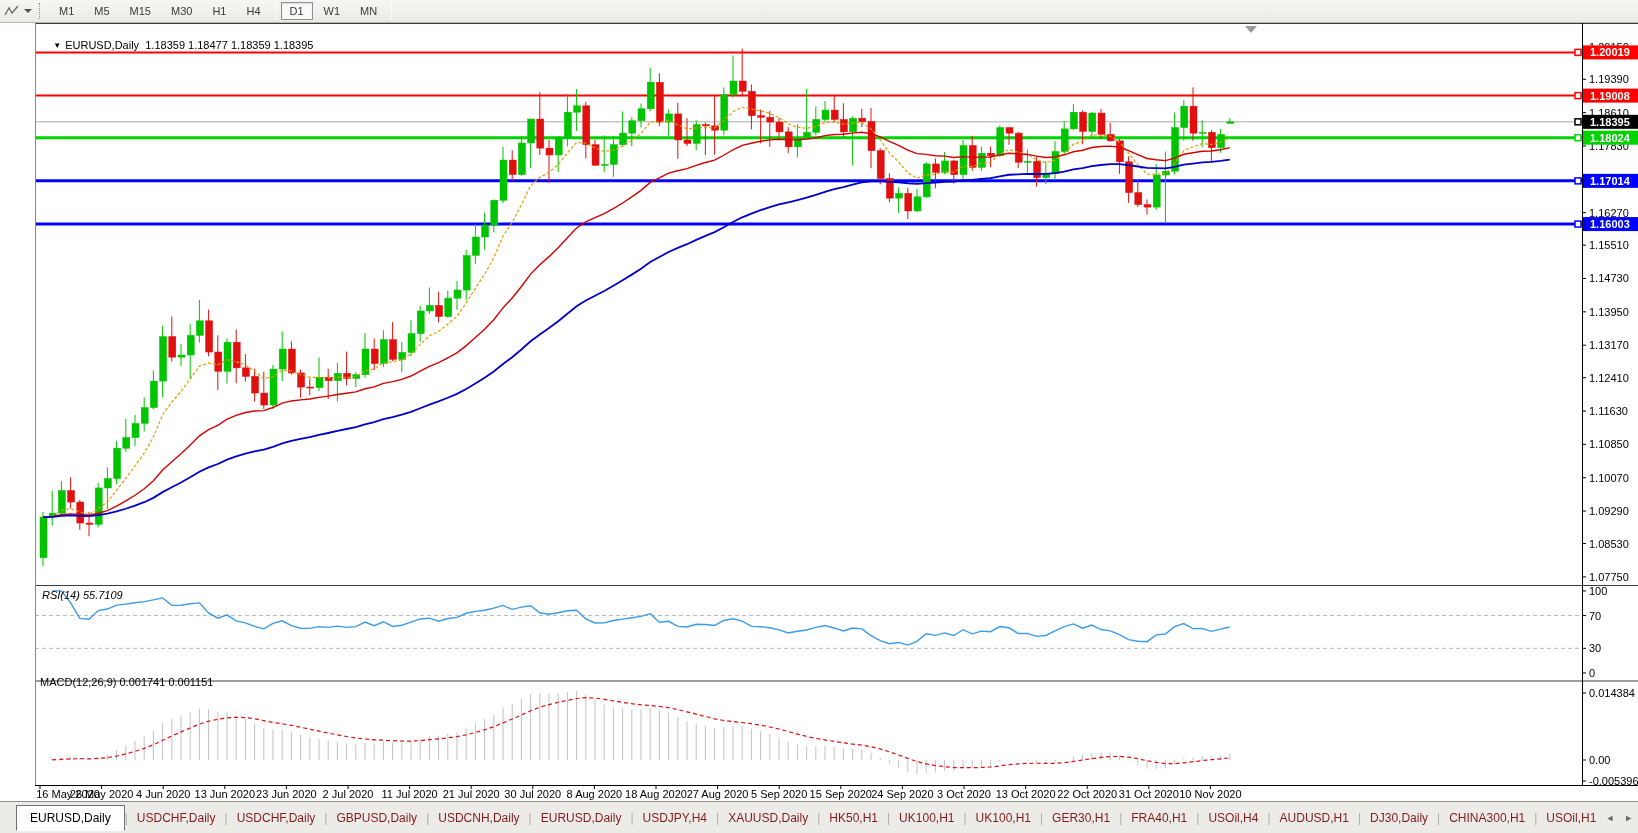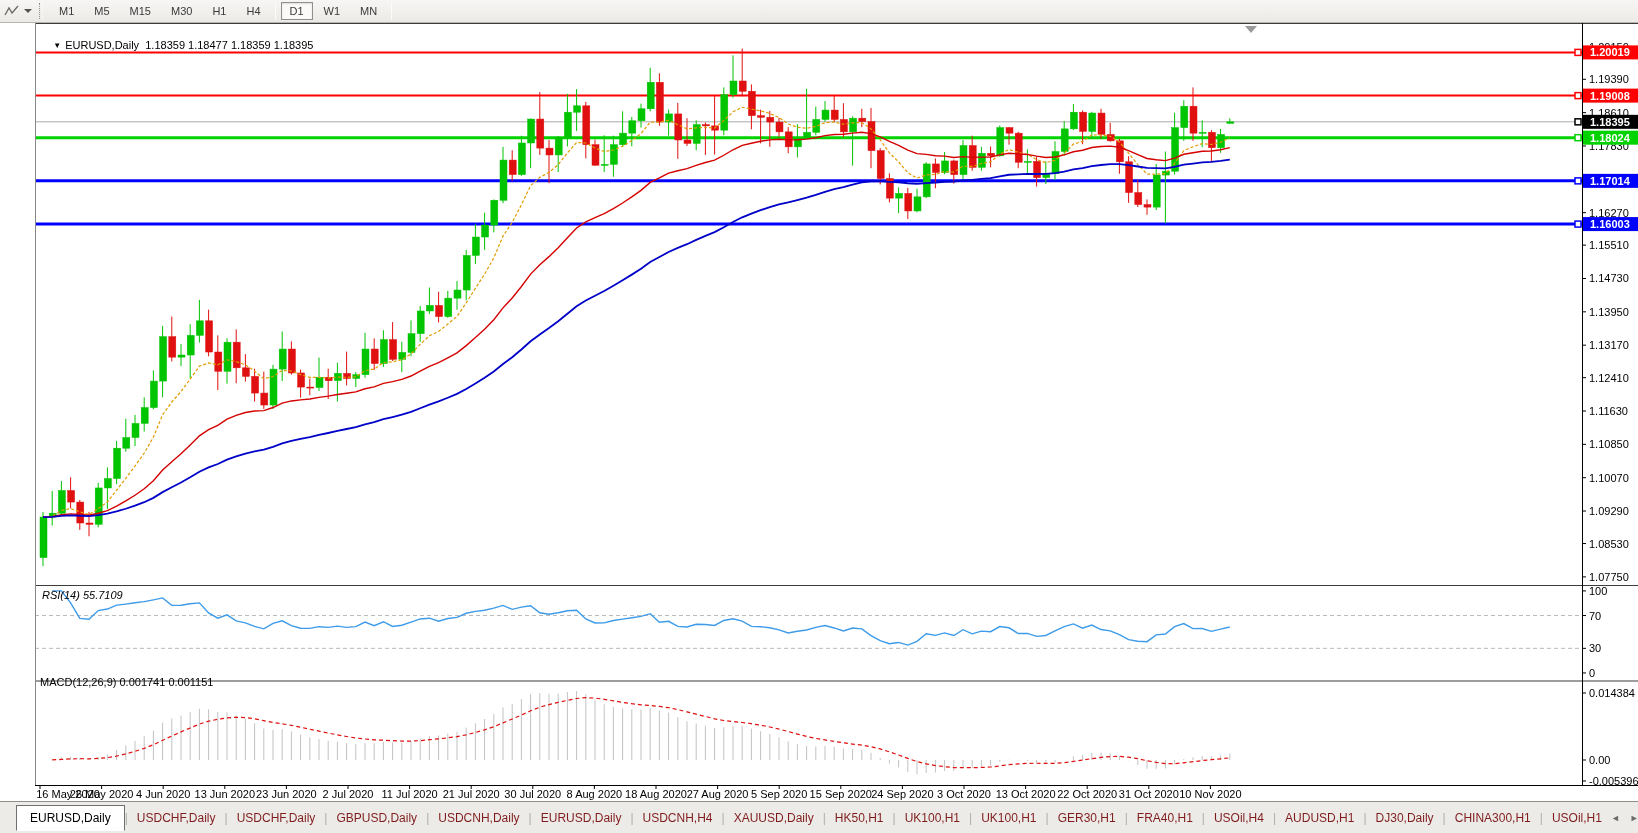--- a/index.html
+++ b/index.html
@@ -610,21 +610,21 @@
       <span class="tab">USDCHF,Daily</span>
       <span class="tab-div">|</span>
       <span class="tab">USDCHF,Daily</span>
       <span class="tab-div">|</span>
       <span class="tab">GBPUSD,Daily</span>
       <span class="tab-div">|</span>
       <span class="tab">USDCNH,Daily</span>
       <span class="tab-div">|</span>
       <span class="tab">EURUSD,Daily</span>
       <span class="tab-div">|</span>
-      <span class="tab">USDCNH,H4</span>
+      <span class="tab">USDJPY,H4</span>
       <span class="tab-div">|</span>
       <span class="tab">XAUUSD,Daily</span>
       <span class="tab-div">|</span>
       <span class="tab">HK50,H1</span>
       <span class="tab-div">|</span>
       <span class="tab">UK100,H1</span>
       <span class="tab-div">|</span>
       <span class="tab">UK100,H1</span>
       <span class="tab-div">|</span>
       <span class="tab">GER30,H1</span>

